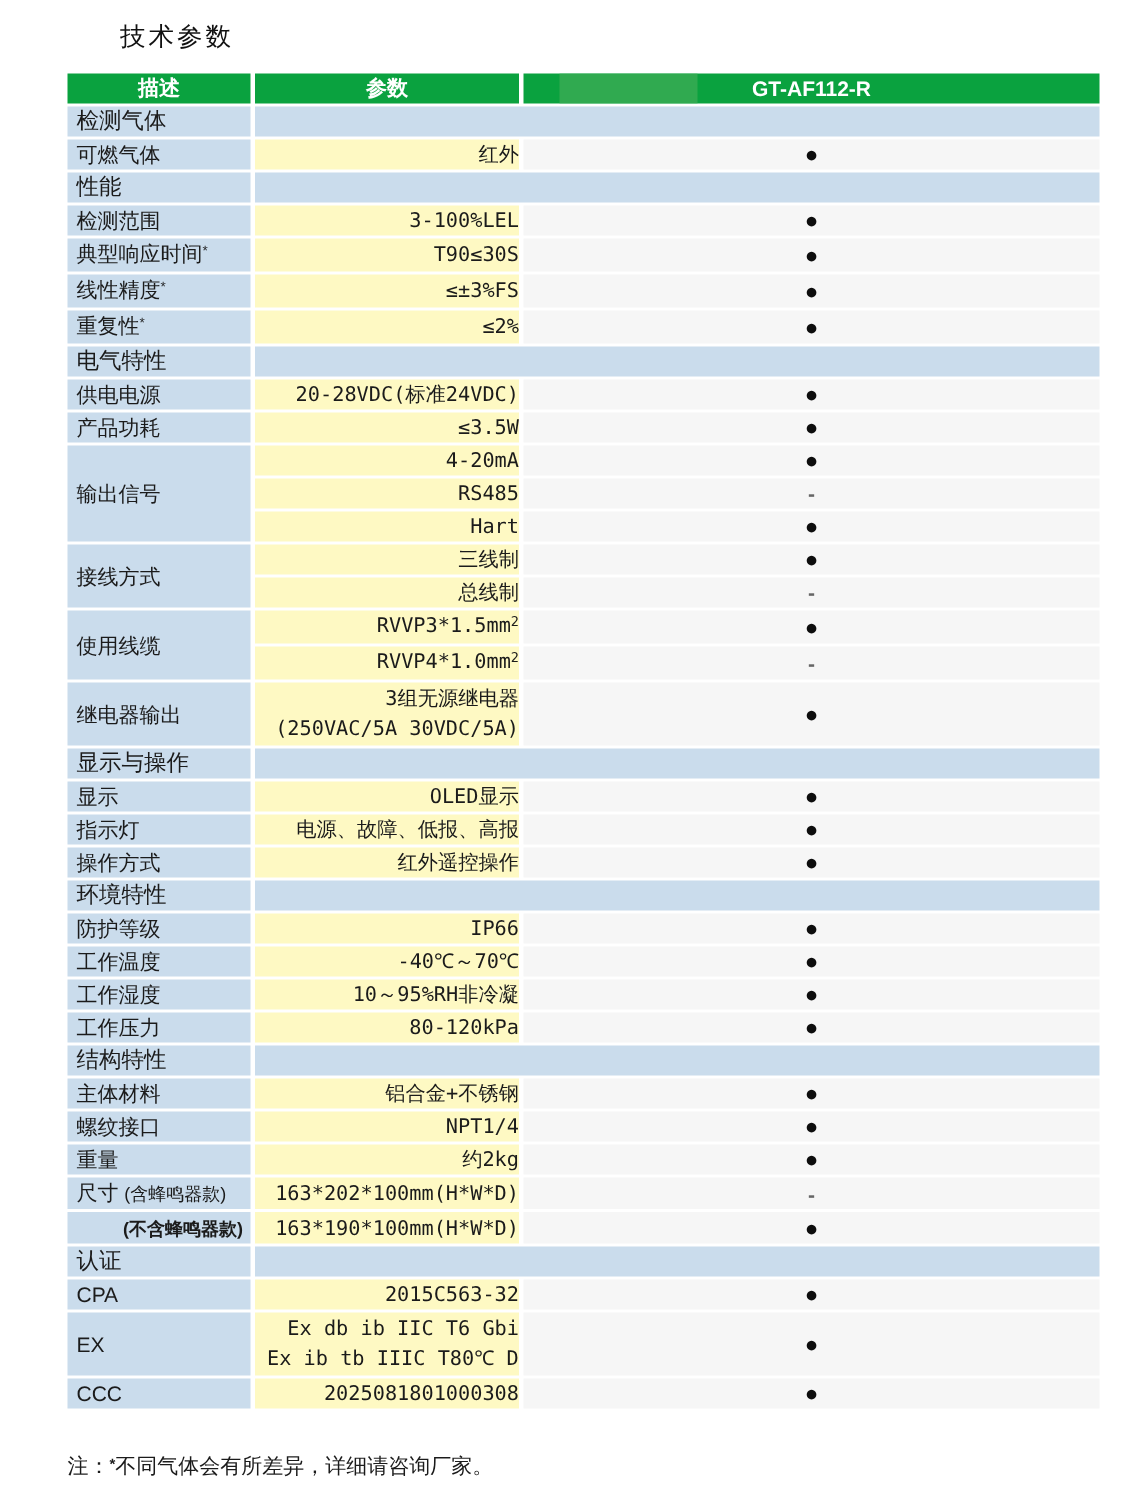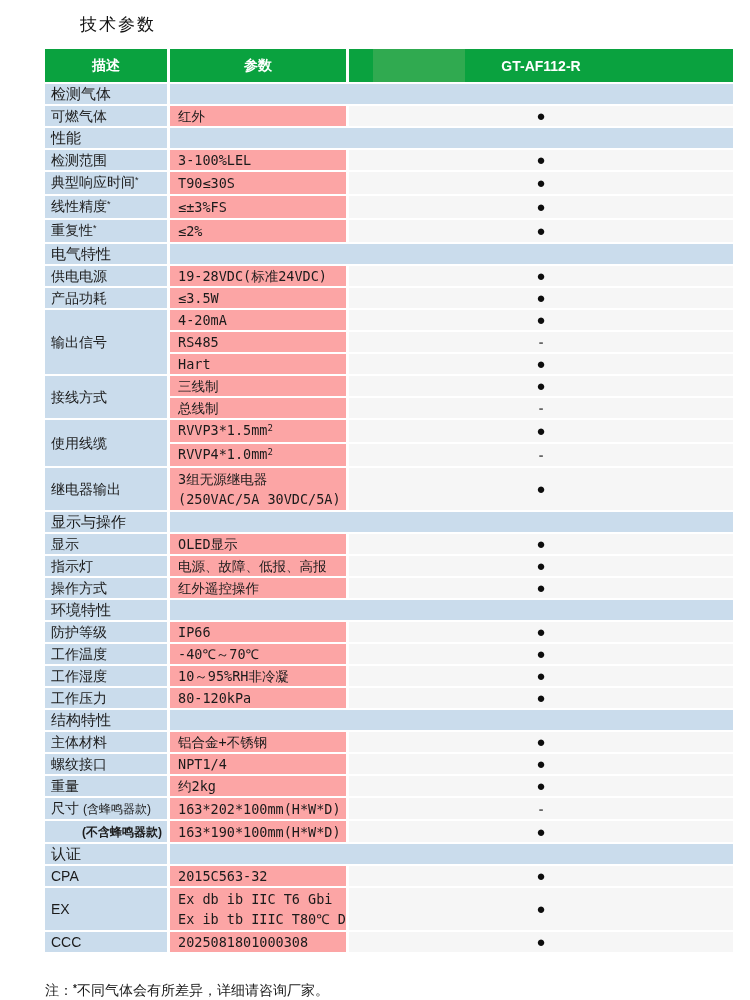--- a/index.html
+++ b/index.html
@@ -13,37 +13,38 @@
     margin: 0; padding: 13px 0 11px 80px; letter-spacing: 2px;
   }
   table.spec {
     border-collapse: separate; border-spacing: 3px 2px;
     table-layout: fixed; width: 694px; margin-left: 42px;
   }
   col.col1 { width: 122px; }
   col.col2 { width: 176px; }
   thead th {
     background: #0aa23f; color: #ffffff; font-weight: bold;
-    font-size: 14px; height: 33px; padding: 0; text-align: center;
+    font-size: 14px; height: 20px; padding: 0; text-align: center;
     position: relative; overflow: hidden;
   }
   thead th .patch {
     position: absolute; left: 24px; top: 0; width: 92px; height: 100%;
     background: #30aa50;
   }
   thead th .th-label { position: relative; z-index: 1; }
   td {
     height: 20px; padding: 0; font-size: 14px; line-height: 20px;
     vertical-align: middle; overflow: hidden; white-space: nowrap;
   }
   td.c1 { background: #cadcec; padding: 0 4px 0 6px; }
   td.c2 {
-    background: #fca5a5; padding-left: 8px;
+    background: #fef9c3; padding-left: 8px;
     font-family: "DejaVu Sans Mono", "Liberation Sans", sans-serif;
     font-size: 13.5px;
+    text-align: right;
   }
   td.c3 { background: #f6f6f6; text-align: center; }
   tr.section td { background: #cadcec; }
   tr.section td.c1 { font-weight: normal; font-size: 15px; }
   tr.tall td { height: 42px; }
   td.c2 .pline { line-height: 20px; }
   .dot { font-size: 15px; color: #0d0d0d; line-height: 1; }
   .dash { color: #666; font-weight: bold; }
   .sup { font-size: 9px; position: relative; top: -4px; }
   .small-label { font-size: 12px; }
@@ -109,21 +110,21 @@
         <td class="c1"><span>重复性</span><span class="sup">*</span></td>
         <td class="c2"><span>≤2%</span></td>
         <td class="c3"><span class="dot">●</span></td>
       </tr>
       <tr class="section">
         <td class="c1"><span>电气特性</span></td>
         <td class="rest" colspan="2"></td>
       </tr>
       <tr>
         <td class="c1"><span>供电电源</span></td>
-        <td class="c2"><span>19-28VDC(标准24VDC)</span></td>
+        <td class="c2"><span>20-28VDC(标准24VDC)</span></td>
         <td class="c3"><span class="dot">●</span></td>
       </tr>
       <tr>
         <td class="c1"><span>产品功耗</span></td>
         <td class="c2"><span>≤3.5W</span></td>
         <td class="c3"><span class="dot">●</span></td>
       </tr>
       <tr>
         <td class="c1" rowspan="3"><span>输出信号</span></td>
         <td class="c2"><span>4-20mA</span></td>

